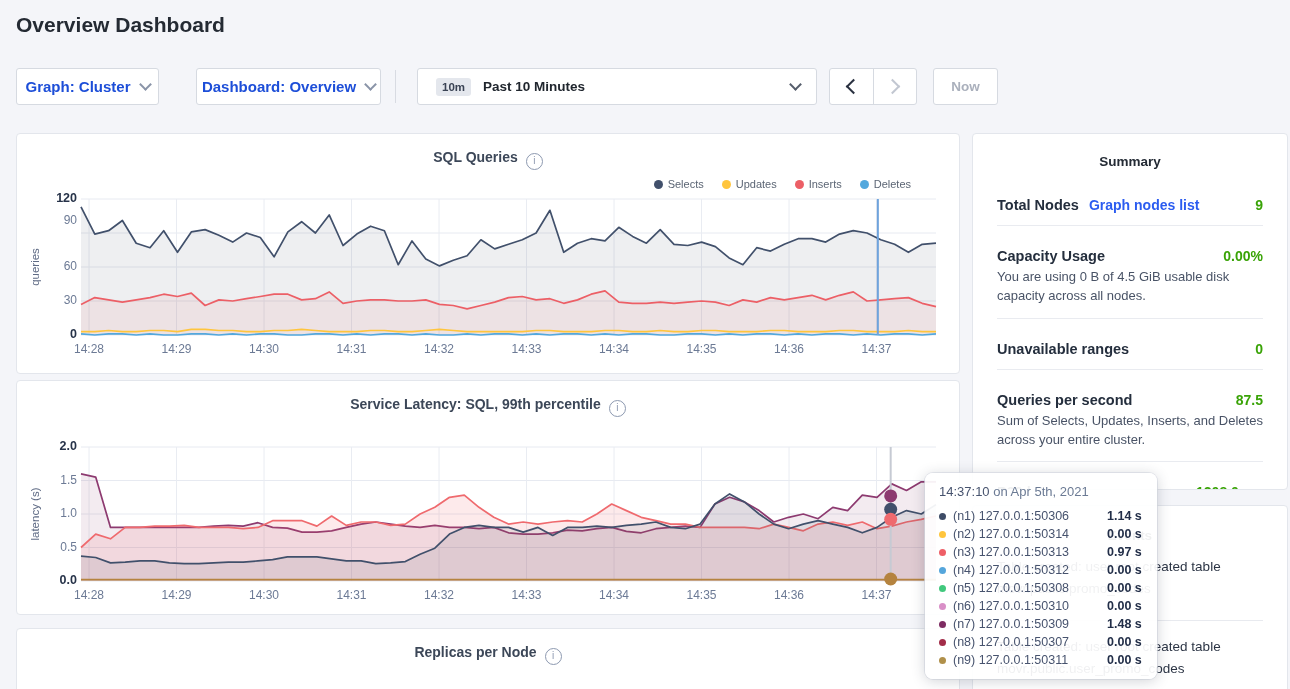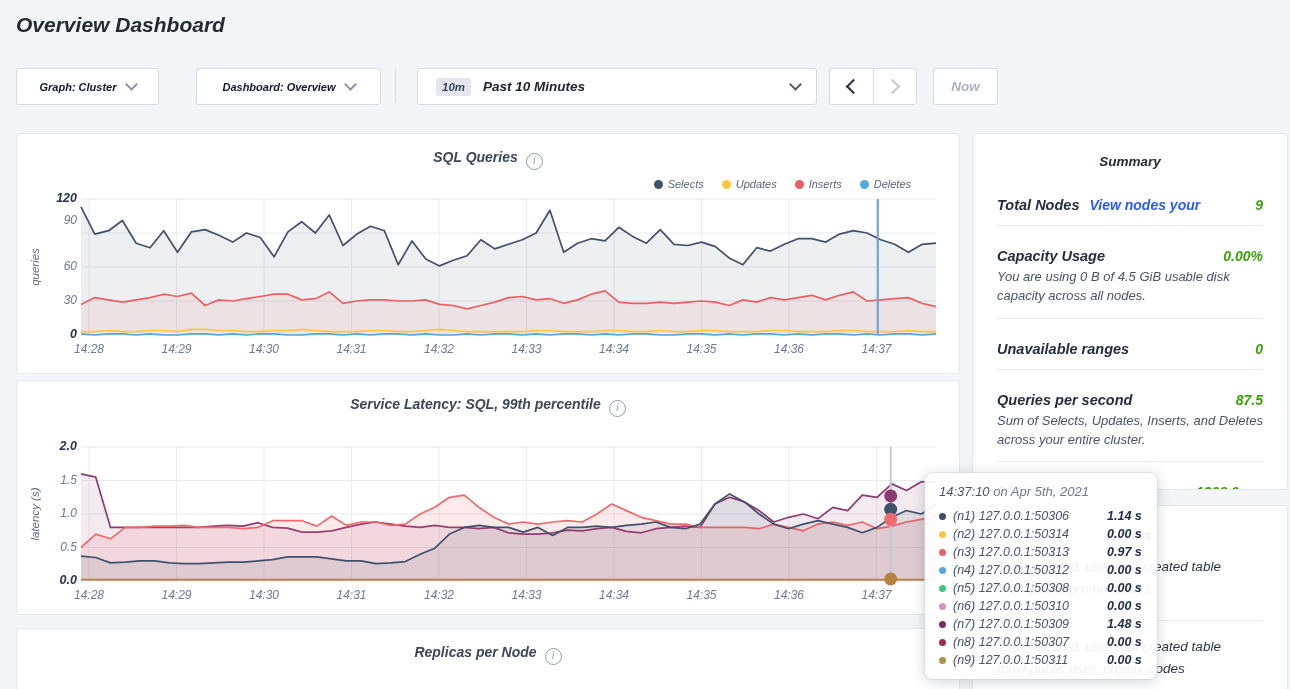--- a/index.html
+++ b/index.html
@@ -1,24 +1,24 @@
 <!DOCTYPE html>
 <html><head>
 <meta charset="utf-8">
 <style>
   html,body{margin:0;padding:0;}
   #app{position:relative;width:1290px;height:689px;background:#f4f5f9;overflow:hidden;
-       font-family:"Liberation Sans",sans-serif;color:#242b35;font-style:italic;}
+       font-family:"Liberation Sans",sans-serif;color:#242b35;}
   .abs{position:absolute;}
   
   .page-title{left:16px;top:13px;font-size:21px;font-weight:bold;color:#242a33;}
   
   .ctl{top:68px;height:37px;background:#fff;border:1px solid #d6dae1;border-radius:3px;
        box-sizing:border-box;display:flex;align-items:center;cursor:pointer;}
-  .dd-label{font-size:11px;font-weight:bold;color:#0f172a;}
+  .dd-label{font-size:15px;font-weight:bold;color:#1d4ed8;}
   .chev{display:inline-block;width:7px;height:7px;border-left:2px solid #8a94a8;border-bottom:2px solid #8a94a8;
         transform:rotate(-45deg);margin-left:10px;margin-top:-4px;}
   .vdiv{left:395px;top:70px;width:1px;height:33px;background:#d8dbe2;}
   .badge{background:#e4e7ed;border-radius:3px;font-size:11.5px;font-weight:bold;color:#3a4354;
          padding:3px 6px;margin:0 12px 0 18px;}
   .picker-label{font-size:13.5px;font-weight:bold;color:#20262e;}
   .picker-chev{margin-left:auto;margin-right:16px;border-color:#555d6b;}
   .navpair{left:829px;top:68px;width:88px;height:37px;background:#fff;border:1px solid #d6dae1;
            border-radius:3px;box-sizing:border-box;display:flex;}
   .navbtn{flex:1;display:flex;align-items:center;justify-content:center;cursor:pointer;}
@@ -218,21 +218,21 @@
     <div class="abs chart-title">
       <span>Replicas per Node</span><span class="info-i">i</span>
     </div>
   </div>
 
   <div class="abs card" style="left:972px;top:133px;width:316px;height:357px;overflow:hidden;">
     <div class="sum-head">Summary</div>
     <div class="srow first">
       <div class="line">
         <span class="lab">Total Nodes</span>
-        <span class="lnk">View nodes your</span>
+        <span class="lnk">Graph nodes list</span>
         <span class="val">9</span>
       </div>
     </div>
     <div class="srow">
       <div class="line">
         <span class="lab">Capacity Usage</span>
         <span class="val">0.00%</span>
       </div>
       <div class="sub">You are using 0 B of 4.5 GiB usable disk capacity across all nodes.</div>
     </div>

